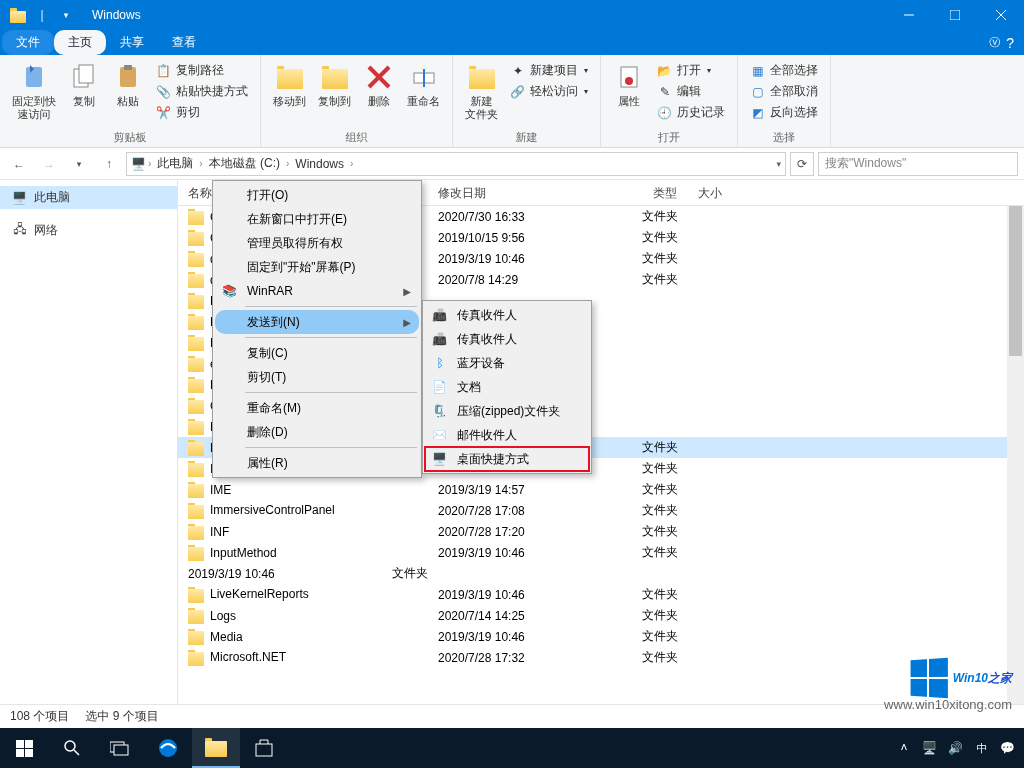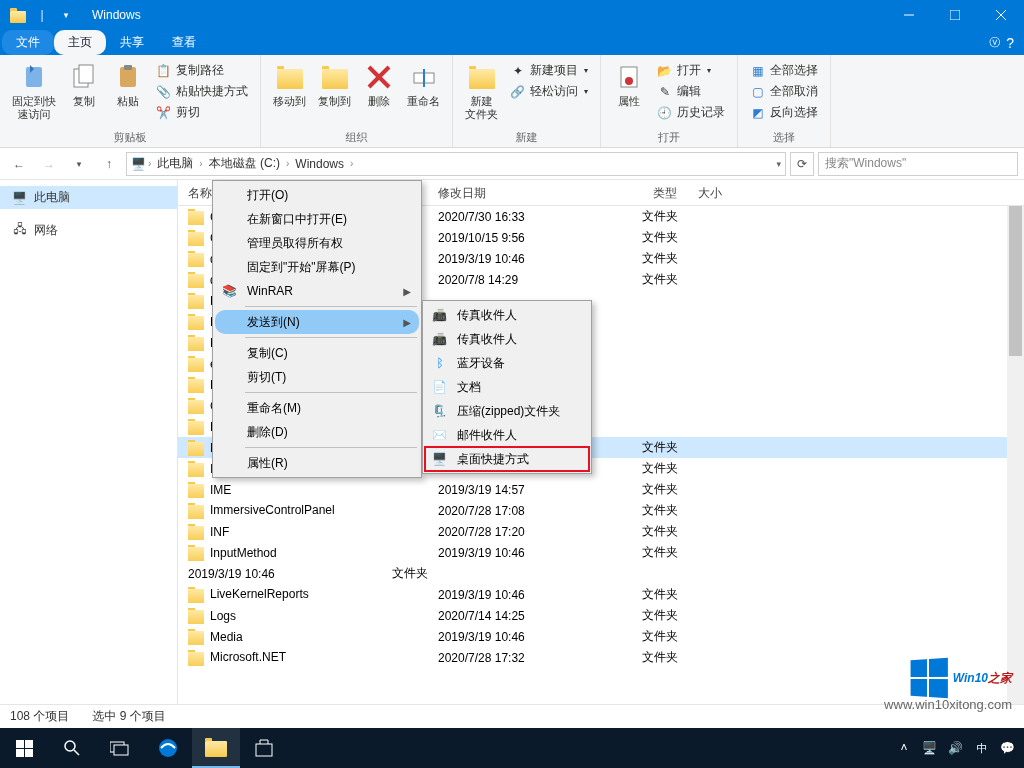--- a/index.html
+++ b/index.html
@@ -66,21 +66,21 @@
 
 .ctxmenu { position:absolute; background:#f0f0f0; border:1px solid #a0a0a0; box-shadow: 3px 3px 6px rgba(0,0,0,0.25); padding:2px; z-index:100; }
 .ctxitem { height: 24px; display:flex; align-items:center; padding: 0 30px 0 32px; position:relative; color:#000; cursor:default; white-space:nowrap; }
 .ctxitem:hover, .ctxitem.hl { background:#91c9f7;border-radius:10px; }
 .ctxitem .arrow { position:absolute; right:8px; font-size:10px; color:#555; }
 .ctxitem .mico { position:absolute; left:6px; width:18px; height:18px; display:flex; align-items:center; justify-content:center; }
 .ctxsep { height:1px; background:#c0c0c0; margin: 3px 2px 3px 30px; }
 .redbox { outline: 2px solid #e81123; outline-offset: -1px; }
 
 
-.statusbar { height: 24px; border-top:1px solid #e5e5e5; display:flex; align-items:center; padding: 0 10px; gap: 23px; font-size:12px; color:#333; background:#fff; }
+.statusbar { height: 24px; border-top:1px solid #e5e5e5; display:flex; align-items:center; padding: 0 10px; gap: 16px; font-size:12px; color:#333; background:#fff; }
 
 
 .taskbar { position:absolute; bottom:0; left:0; right:0; height:40px; background:#0a1a2a; display:flex; align-items:center; }
 .taskbtn { width:48px; height:40px; display:flex; align-items:center; justify-content:center; color:#fff; cursor:pointer; }
 .taskbtn.active { border-bottom: 2px solid #76b9ed; background:rgba(255,255,255,0.1); }
 .tray { margin-left:auto; display:flex; align-items:center; padding-right:4px; gap:2px; }
 .tray .ticon { width:24px; height:40px; display:flex; align-items:center; justify-content:center; color:#fff; }
 
 
 .watermark { position:absolute; right: 12px; bottom: 56px; text-align:right; }
@@ -623,21 +623,21 @@
 </div>
 
 <div class="watermark">
   <div class="t1">
     <div class="winlogo">
         <div></div>
         <div></div>
         <div></div>
         <div></div>
       </div>
-    <span><span>Win10</span><span style="color:#b91c1c">之家</span></span>
+    <span><span>Win10</span><span style="color:#1d4ed8">之家</span></span>
   </div>
   <div class="t2">www.win10xitong.com</div>
 </div>
 
 <div class="taskbar">
   <div class="taskbtn">
       <svg width="17" height="17">
         <rect x="0" y="0" width="8" height="8" fill="#fff"></rect>
         <rect x="9" y="0" width="8" height="8" fill="#fff"></rect>
         <rect x="0" y="9" width="8" height="8" fill="#fff"></rect>

